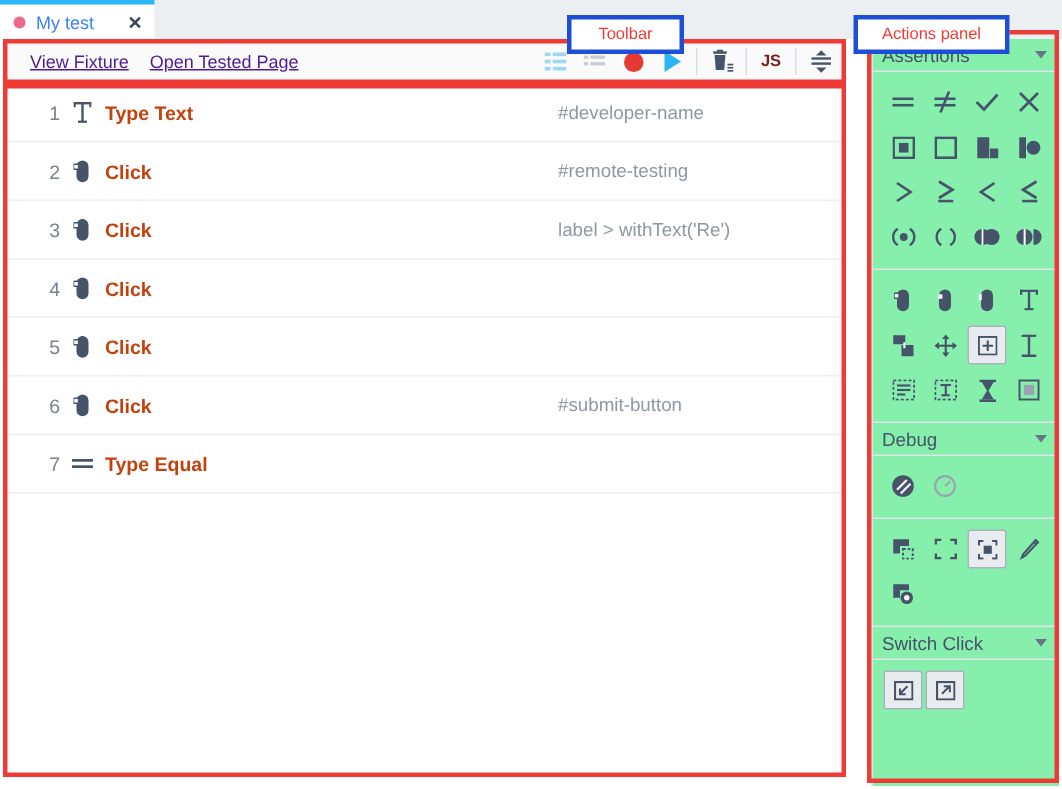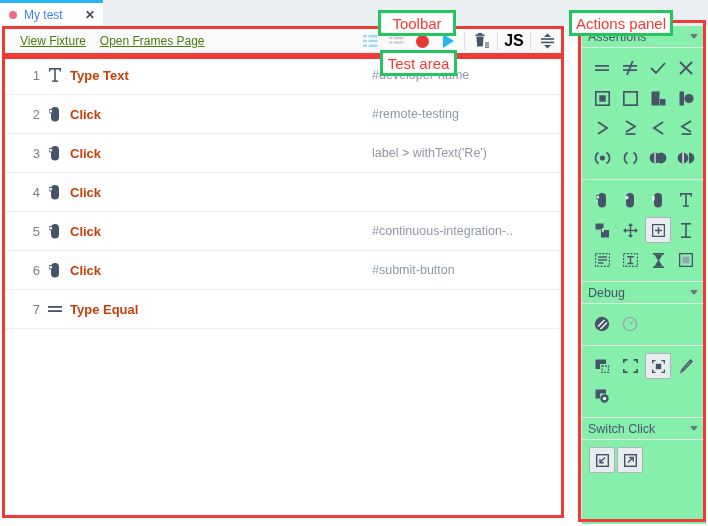--- a/index.html
+++ b/index.html
@@ -25,25 +25,25 @@
   .tab-label { font-size:12px; color:#3b82f6; margin-left:7px; white-space:nowrap;text-align:right; }
   .tab-close { position:absolute; right:8px; top:5px; font-size:12px; color:#3b4859; font-weight:bold; line-height:14px; cursor:pointer;}
 
   
   .toolbar {
     position:absolute; left:2px; top:26px; width:562px; height:30px;
     background:#fafafa; border-bottom:1px solid #e3e6e8;
     display:flex; align-items:center;
   }
   .tb-links { display:flex; align-items:center; gap:14px; padding-left:18px; }
-  .tb-link { font-size:12px; color:#4d7c0f; text-decoration:underline; cursor:pointer; white-space:nowrap; }
+  .tb-link { font-size:12px; color:#4c1d95; text-decoration:underline; cursor:pointer; white-space:nowrap; }
   .tb-right { position:absolute; right:4px; top:0; height:30px; display:flex; align-items:center; }
   .tb-ico { width:26px; height:30px; display:flex; align-items:center; justify-content:center; cursor:pointer; }
   .tb-sep { width:1px; height:18px; background:#dadfe3; margin:0 3px; }
-  .js-txt { font-size:16px; font-weight:bold; color:#000000; font-family:"Liberation Sans", sans-serif; }
+  .js-txt { font-size:11px; font-weight:bold; color:#7f1d1d; font-family:"Liberation Sans", sans-serif; }
   .rec-dot { width:13px; height:13px; border-radius:50%; background:#e53935; }
   .play-tri { width:0;height:0;border-left:11px solid #29b6f6;border-top:7px solid transparent;border-bottom:7px solid transparent; }
 
   
   .testarea {
     position:absolute; left:2px; top:56px; width:562px; height:462px;
     background:#ffffff; overflow:hidden;
   }
   .step {
     height:39px; display:flex; align-items:center;
@@ -71,22 +71,22 @@
   .gico {
     width:28px; height:28px; display:flex; align-items:center; justify-content:center;
     color:#46546a; cursor:pointer; margin:1px 0;
   }
   .gico.sel { border:1px solid #aab3bd; background:#e9ecee; border-radius:2px; width:26px;height:26px;margin:2px 1px; }
   .sect-div { height:1px; background:#e3e6e8; }
 
   
   .ann-box { position:absolute; border:3px solid #ef3b36; pointer-events:none; }
   .ann-label {
-    position:absolute; background:#ffffff; border:3px solid #22c55e;
-    color:#ef3b36; font-size:15px; font-family:"Liberation Sans", sans-serif;
+    position:absolute; background:#ffffff; border:3px solid #1d4ed8;
+    color:#ef3b36; font-size:11px; font-family:"Liberation Sans", sans-serif;
     display:flex; align-items:center; justify-content:center;
     white-space:nowrap; padding:0 7px; z-index:30;
   }
   svg { display:block; }
 </style>
 </head>
 <body>
 
 <div id="app">
 
@@ -94,21 +94,21 @@
     <div class="tab">
       <span class="tab-dot"></span>
       <span class="tab-label">My test</span>
       <span class="tab-close">✕</span>
     </div>
   </div>
 
   <div class="toolbar">
     <div class="tb-links">
       <span class="tb-link">View Fixture</span>
-      <span class="tb-link">Open Frames Page</span>
+      <span class="tb-link">Open Tested Page</span>
     </div>
     <div class="tb-right">
       <div class="tb-ico">
         <svg width="15" height="14" viewBox="0 0 15 14">
           <rect x="0" y="1" width="4" height="2.4" fill="#9fd8f2"></rect>
             <rect x="5.5" y="1" width="9" height="2.4" fill="#9fd8f2"></rect>
           <rect x="0" y="5.8" width="4" height="2.4" fill="#9fd8f2"></rect>
             <rect x="5.5" y="5.8" width="9" height="2.4" fill="#9fd8f2"></rect>
           <rect x="0" y="10.6" width="4" height="2.4" fill="#9fd8f2"></rect>
             <rect x="5.5" y="10.6" width="9" height="2.4" fill="#9fd8f2"></rect>
@@ -213,21 +213,20 @@
     <div class="step">
       <span class="step-num">5</span>
       <span class="step-ico">
         <svg width="12" height="15" viewBox="0 0 12 15">
             <path d="M2 4 A4 4 0 0 1 10 4 L10 10.5 A4 4 0 0 1 2 10.5 Z" fill="#46546a"></path>
             <rect x="5.3" y="0" width="1.4" height="4" fill="#46546a"></rect>
             <rect x="0" y="2.5" width="3.4" height="3.4" rx="0.6" fill="#fff" stroke="#46546a" stroke-width="1"></rect>
           </svg>
       </span>
       <span class="step-name">Click</span>
-      <span class="step-sel">#continuous-integration-..</span>
     </div>
 
     <div class="step">
       <span class="step-num">6</span>
       <span class="step-ico">
         <svg width="12" height="15" viewBox="0 0 12 15">
             <path d="M2 4 A4 4 0 0 1 10 4 L10 10.5 A4 4 0 0 1 2 10.5 Z" fill="#46546a"></path>
             <rect x="5.3" y="0" width="1.4" height="4" fill="#46546a"></rect>
             <rect x="0" y="2.5" width="3.4" height="3.4" rx="0.6" fill="#fff" stroke="#46546a" stroke-width="1"></rect>
           </svg>
@@ -525,20 +524,17 @@
     </div>
   </div>
 
   <div class="ann-box" style="left:2px; top:26px; width:562px; height:30px;"></div>
   <div class="ann-box" style="left:2px; top:56px; width:562px; height:462px;"></div>
   <div class="ann-box" style="left:578px; top:20px; width:128px; height:502px;"></div>
 
   <div class="ann-label" style="left:378px; top:10px; width:78px; height:26px;">
     <span>Toolbar</span>
   </div>
-  <div class="ann-label" style="left:380px; top:50px; width:77px; height:26px;">
-    <span>Test area</span>
-  </div>
   <div class="ann-label" style="left:569px; top:10px; width:104px; height:26px;">
     <span>Actions panel</span>
   </div>
 
 </div>
 
 </body></html>

